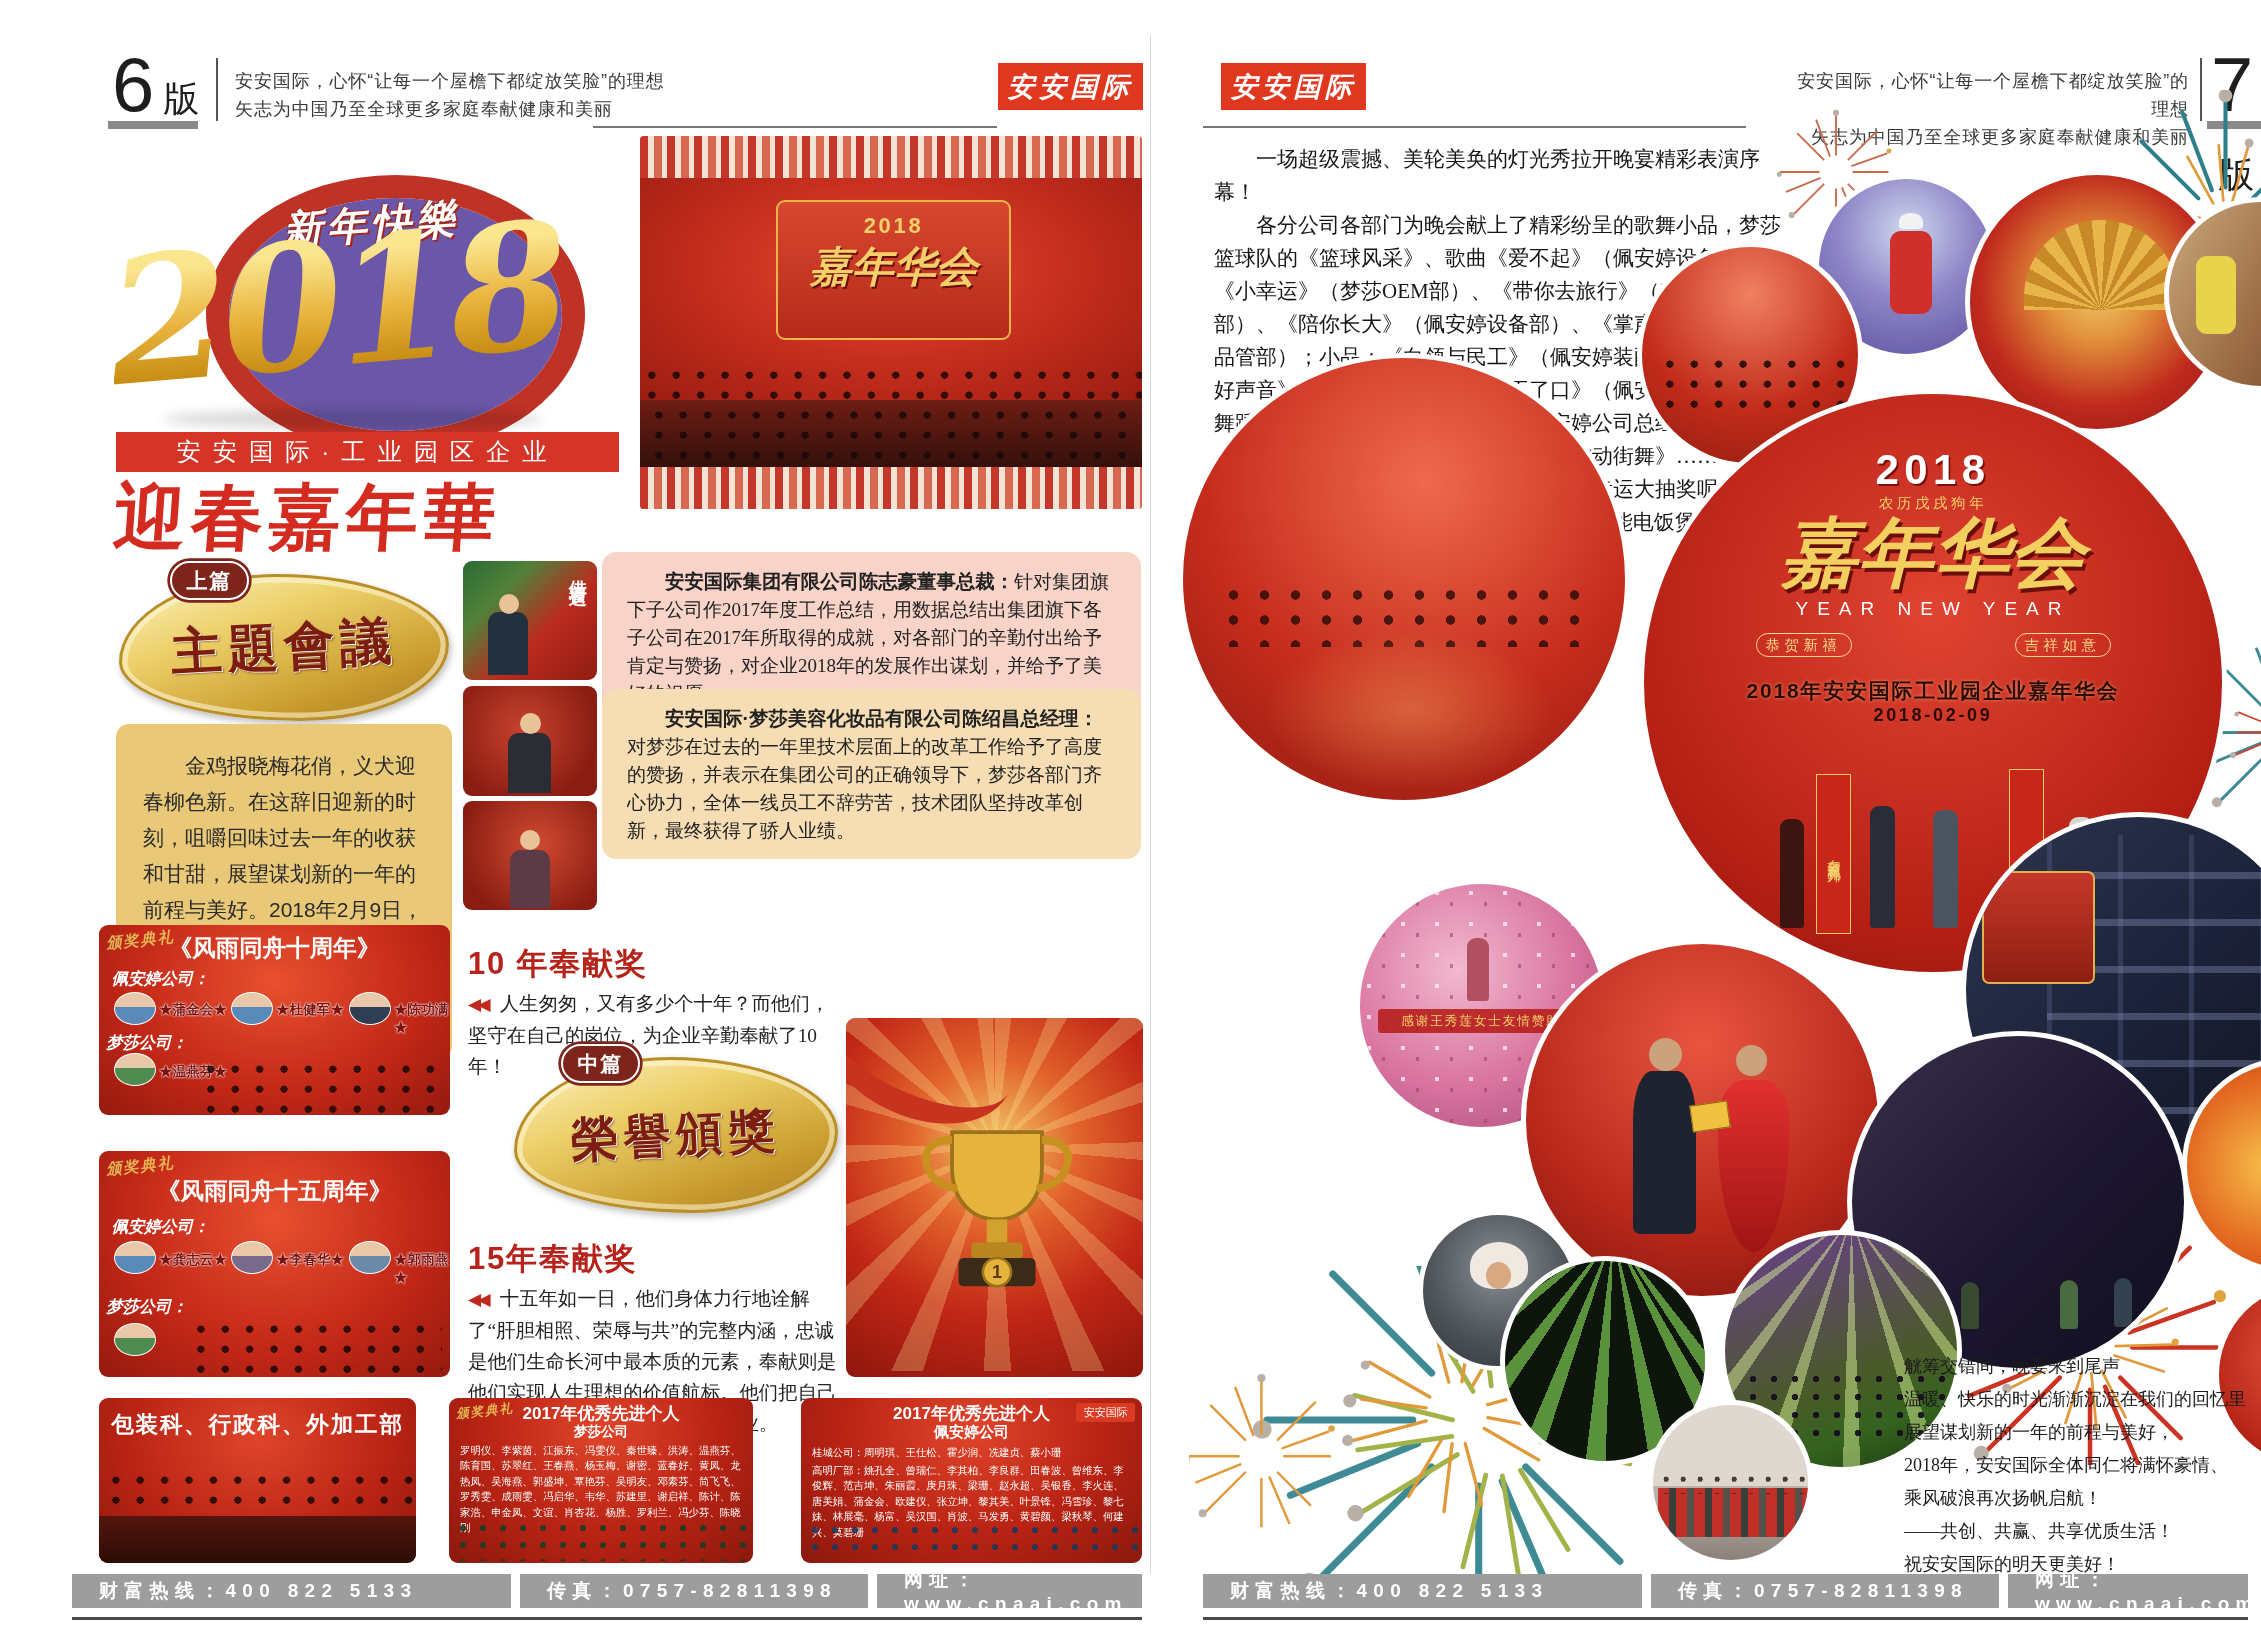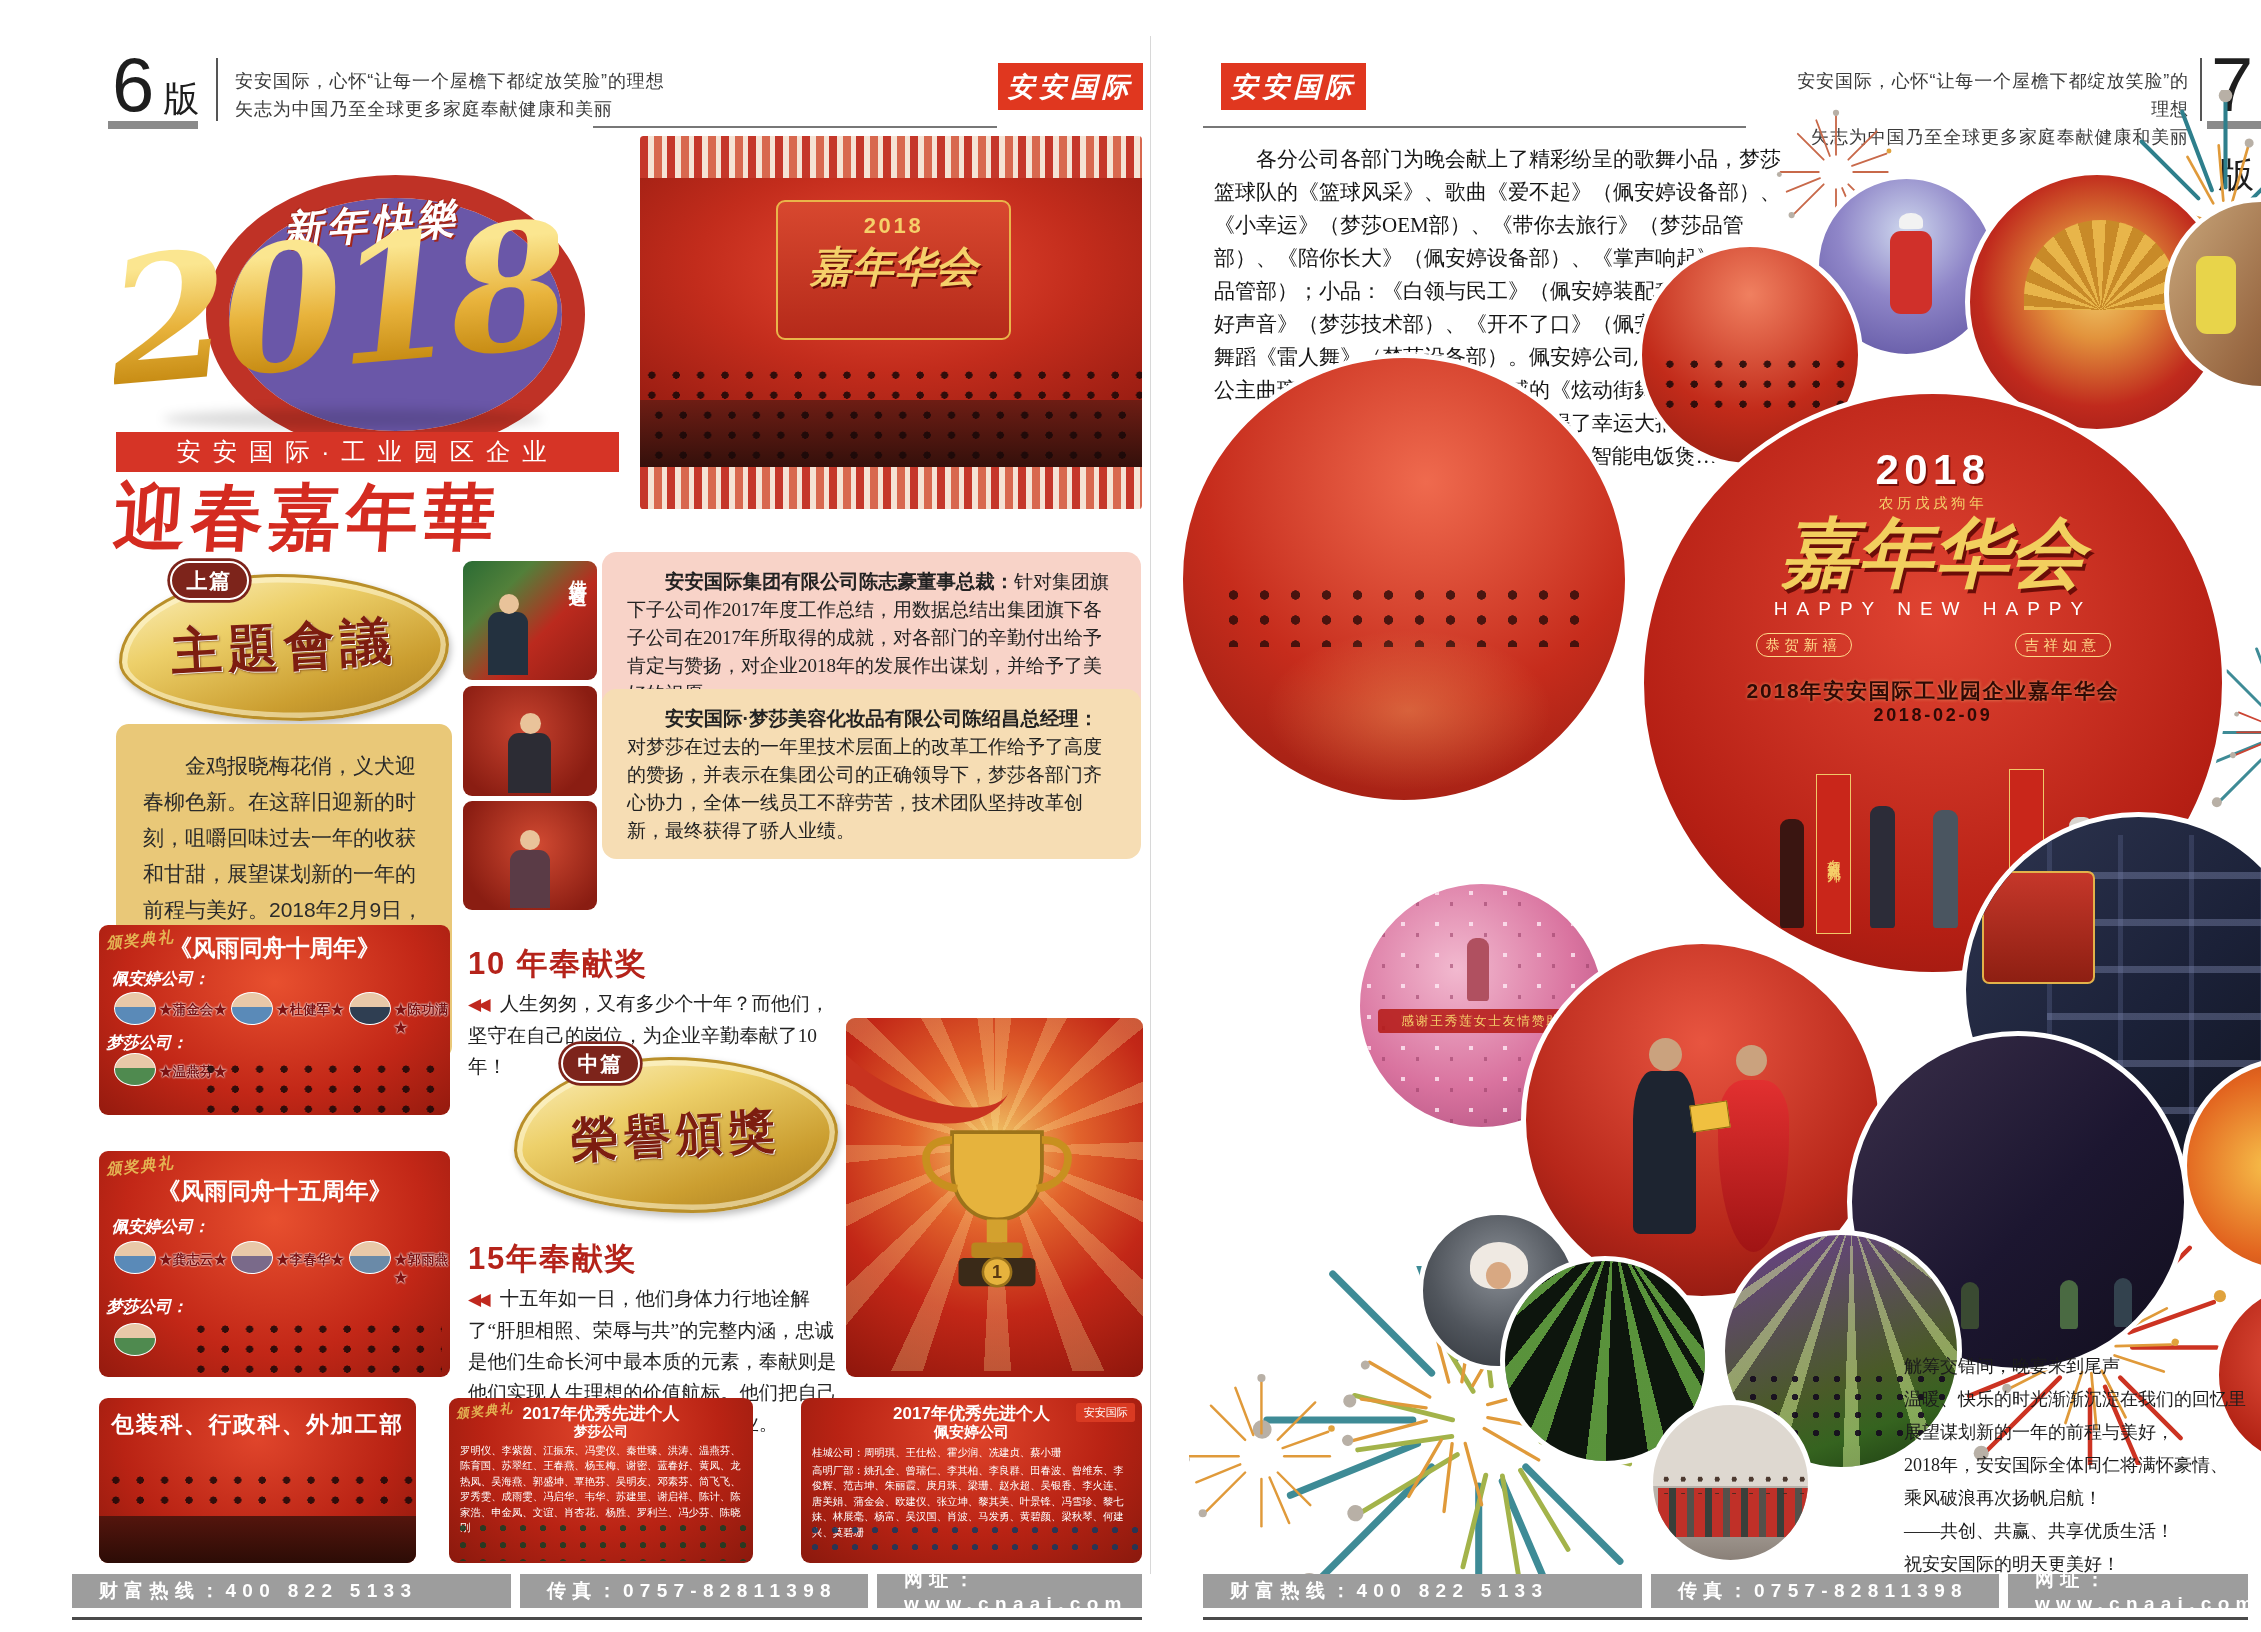--- a/index.html
+++ b/index.html
@@ -254,20 +254,21 @@
     <div>矢志为中国乃至全球更多家庭奉献健康和美丽</div>
   </div>
   <div class="abs" style="left:1185px;top:126px;width:543px;height:1.8px;background:#777;"></div>
   <div class="abs" style="left:2182px;top:58px;width:1.8px;height:63px;background:#555;"></div>
   <div class="abs pgnum" style="left:2193px;top:47px;">
     <span>7</span><span class="pgunit" style="margin-left:7.2px;">版</span>
   </div>
   <div class="abs hline" style="left:2189px;top:121px;width:81px;height:8.1px;"></div>
 
   <div class="abs kai" style="left:1196px;top:143px;width:586px;font-size:21px;line-height:33px;color:#161616;">
+    <p style="margin:0;text-indent:2em;">一场超级震撼、美轮美奂的灯光秀拉开晚宴精彩表演序幕！</p>
     <p style="margin:0;text-indent:2em;">各分公司各部门为晚会献上了精彩纷呈的歌舞小品，梦莎篮球队的《篮球风采》、歌曲《爱不起》（佩安婷设备部）、《小幸运》（梦莎OEM部）、《带你去旅行》（梦莎品管部）、《陪你长大》（佩安婷设备部）、《掌声响起》（梦莎品管部）；小品：《白领与民工》（佩安婷装配科）、《梦莎好声音》（梦莎技术部）、《开不了口》（佩安婷仓管部）；舞蹈《雷人舞》（梦莎设备部）。佩安婷公司总经理陈惠华的公主曲琬莹也为晚宴献上激情动感的《炫动街舞》……</p>
     <p style="margin:0;text-indent:2em;">除了表演，喜庆的年会又怎么少得了幸运大抽奖呢</p>
     <p style="margin:0;text-indent:2em;">华为mate10、施华洛世奇水晶项链、智能电饭煲……</p>
     <p style="margin:0;text-indent:2em;">奖品多多、礼品多多</p>
   </div>
 
   <svg class="abs" width="271" height="271" viewBox="-100 -100 200 200" style="left:2072px;top:90px;color:#2e7f8c;">
     <use href="#burst" xlink:href="#burst"></use>
       <use href="#burst" xlink:href="#burst" transform="rotate(16) scale(0.66)" style="color:#e09a3a;"></use>
   </svg>
@@ -318,21 +319,21 @@
   </div>
 
   <div class="abs circ" style="left:1619px;top:242px;width:226px;height:226px;background:radial-gradient(circle at 50% 22%,#f08060 0%,#c22b1a 58%,#901d12 100%);">
     <div class="abs crowd" style="left:16.3px;top:109px;width:190px;height:63px;"></div>
   </div>
 
   <div class="abs circ" style="left:1621px;top:389px;width:588px;height:588px;background:radial-gradient(circle at 50% 38%,#e04432 0%,#b51f14 68%,#8c150d 100%);text-align:center;">
     <div style="margin-top:52px;color:#fff;font-weight:700;font-size:42px;letter-spacing:5.4px;text-shadow:1.8px 1.8px 0 #7a0e08;">2018</div>
     <div style="color:#f5d06a;font-size:14.5px;letter-spacing:3.6px;">农历戊戌狗年</div>
     <div style="color:#f2cf5e;font-family:'DejaVu Serif',serif;font-style:italic;font-weight:900;font-size:76px;line-height:1.05;text-shadow:2.7px 3.6px 0 #6b0d08;">嘉年华会</div>
-    <div style="color:#fff;font-size:19px;letter-spacing:9px;margin-top:5.4px;">HAPPY NEW HAPPY</div>
+    <div style="color:#fff;font-size:19px;letter-spacing:9px;margin-top:5.4px;">YEAR NEW YEAR</div>
     <div style="margin-top:12.7px;display:flex;justify-content:center;gap:163px;">
       <span style="color:#ffd98a;border:1.8px solid #ffd98a;border-radius:14.5px;padding:1.8px 9px;font-size:14.5px;letter-spacing:4.5px;">恭贺新禧</span>
       <span style="color:#ffd98a;border:1.8px solid #ffd98a;border-radius:14.5px;padding:1.8px 9px;font-size:14.5px;letter-spacing:4.5px;">吉祥如意</span>
     </div>
     <div style="margin-top:20px;color:#2e0a05;font-weight:800;font-size:21px;letter-spacing:1.8px;text-shadow:0 0 3.6px rgba(255,220,150,.55);">2018年安安国际工业园企业嘉年华会</div>
     <div style="color:#2e0a05;font-weight:800;font-size:18px;letter-spacing:2.7px;">2018-02-09</div>
     <div class="couplet abs" style="left:172px;top:380px;width:33px;height:158px;">
         <span>名望纵超九州外</span>
       </div>
     <div class="couplet abs" style="left:365px;top:375px;width:33px;height:158px;">

